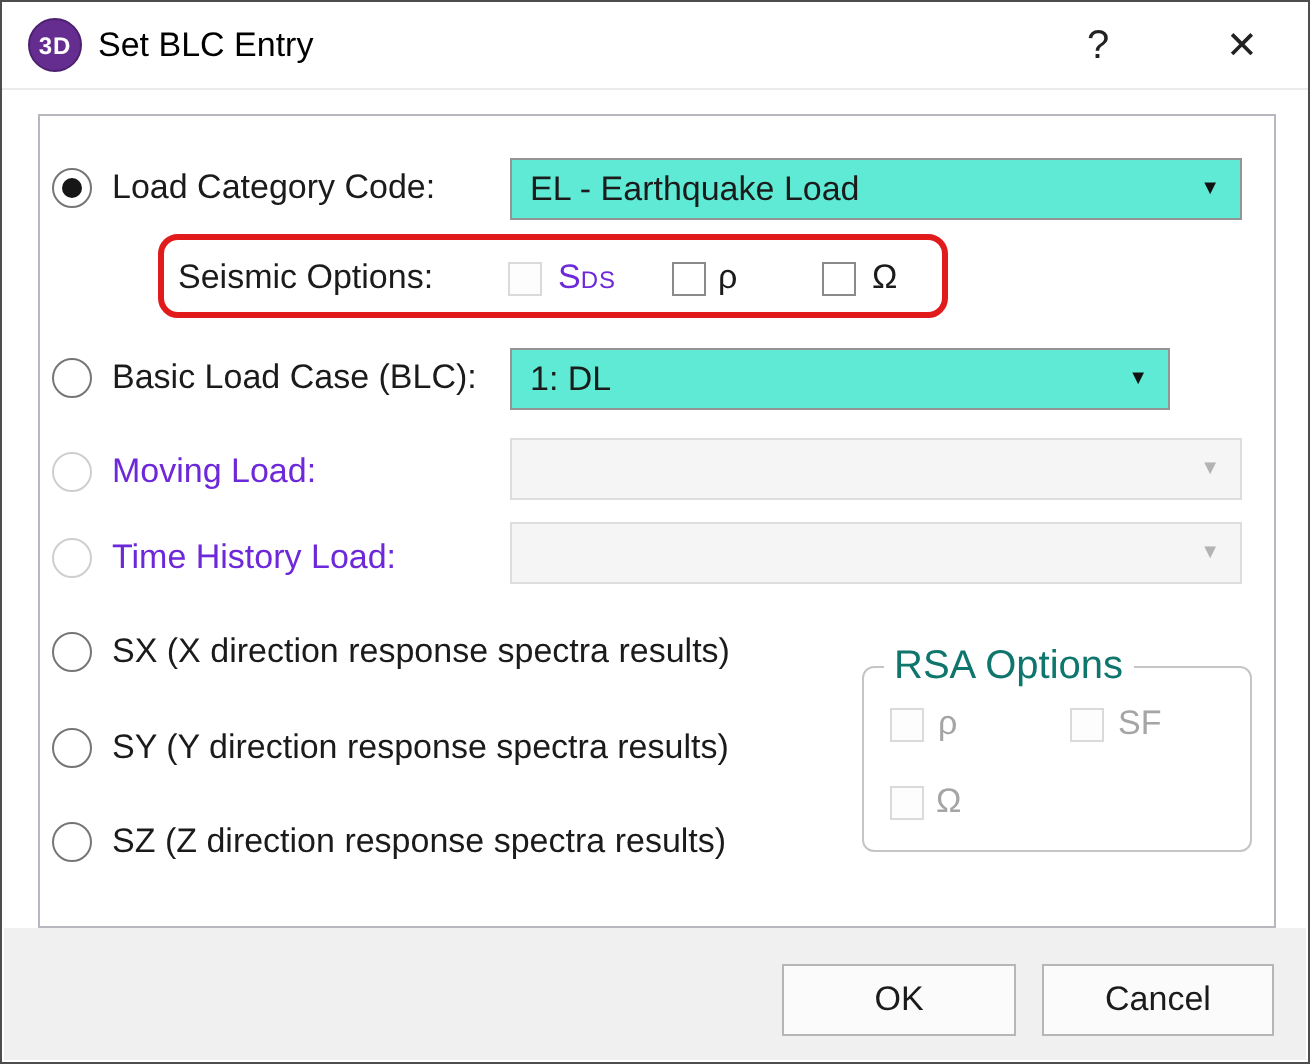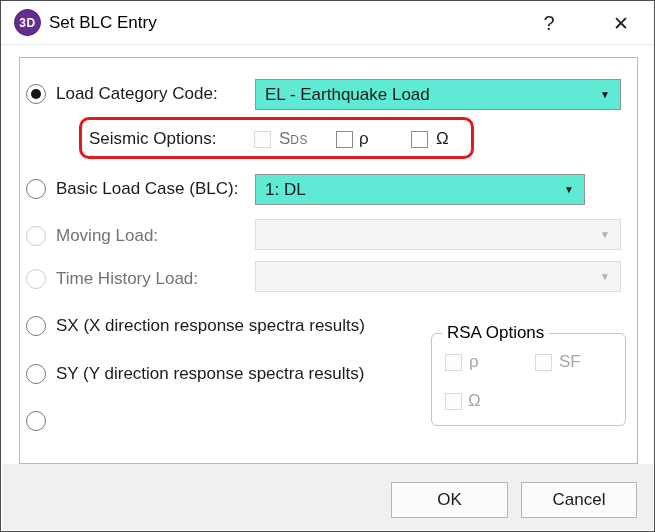--- a/index.html
+++ b/index.html
@@ -56,21 +56,21 @@
   .radio.selected::after {
     content:""; position:absolute; left:4px; top:4px;
     width:10px; height:10px; border-radius:50%; background:#161616;
   }
   .radio.disabled { border-color:#cfcfcf; }
 
   .lbl {
     position:absolute; font-size:17px; color:#1b1b1b; line-height:22px;
     white-space:nowrap;
   }
-  .lbl.disabled { color:#737373; }
+  .lbl.disabled { color:#6d28d9; }
 
   .checkbox {
     position:absolute; width:17px; height:17px;
     border:1px solid #8a8a8a; background:#ffffff;
   }
   .checkbox.disabled { border-color:#dadada; background:#fdfdfd; }
 
   .dropdown {
     position:absolute; height:31px;
     border:1px solid #949494; background:#5eead4;
@@ -92,21 +92,21 @@
   .sds-sub { font-size:12px; letter-spacing:0.5px; }
 
   
   .rsa-box {
     position:absolute; left:430px; top:332px; width:195px; height:93px;
     border:1px solid #c5c5c5; border-radius:6px; background:#ffffff;
   }
   .rsa-legend {
     position:absolute; left:10px; top:-11px;
     background:#ffffff; padding:0 5px;
-    font-size:17px; color:#000000; line-height:20px; white-space:nowrap;
+    font-size:20px; color:#0f766e; line-height:20px; white-space:nowrap;
   }
   .rsa-lbl { position:absolute; font-size:17px; color:#a5a5a5; line-height:22px; }
 
   
   .footer {
     position:absolute; left:1px; right:1px; top:463px; bottom:1px;
     background:#f0f0f0;
   }
   .btn {
     position:absolute; top:18px; height:36px;
@@ -170,20 +170,21 @@
     <span class="dd-arrow">▼</span>
   </div>
 
   <div class="radio" style="left:25px; top:315px;"></div>
   <div class="lbl" style="left:55px; top:314px;">SX (X direction response spectra results)</div>
 
   <div class="radio" style="left:25px; top:363px;"></div>
   <div class="lbl" style="left:55px; top:362px;">SY (Y direction response spectra results)</div>
 
   <div class="radio" style="left:25px; top:410px;"></div>
+  <div class="lbl" style="left:55px; top:409px;">SZ (Z direction response spectra results)</div>
 
   <div class="rsa-box">
     <div class="rsa-legend">RSA Options</div>
     <div class="checkbox disabled" style="left:13px; top:20px;"></div>
     <div class="rsa-lbl" style="left:37px; top:17px;">ρ</div>
     <div class="checkbox disabled" style="left:103px; top:20px;"></div>
     <div class="rsa-lbl" style="left:127px; top:17px;">SF</div>
     <div class="checkbox disabled" style="left:13px; top:59px;"></div>
     <div class="rsa-lbl" style="left:36px; top:56px;">Ω</div>
   </div>

